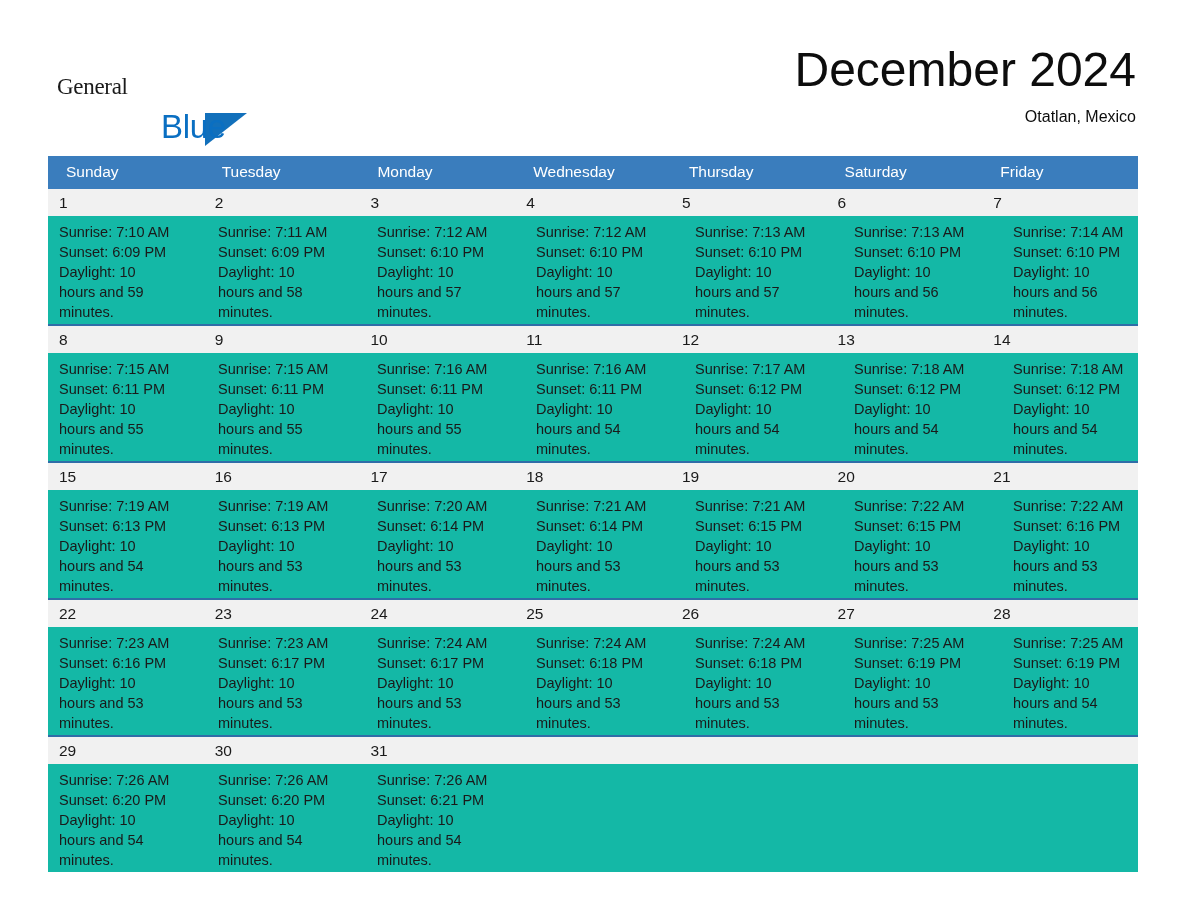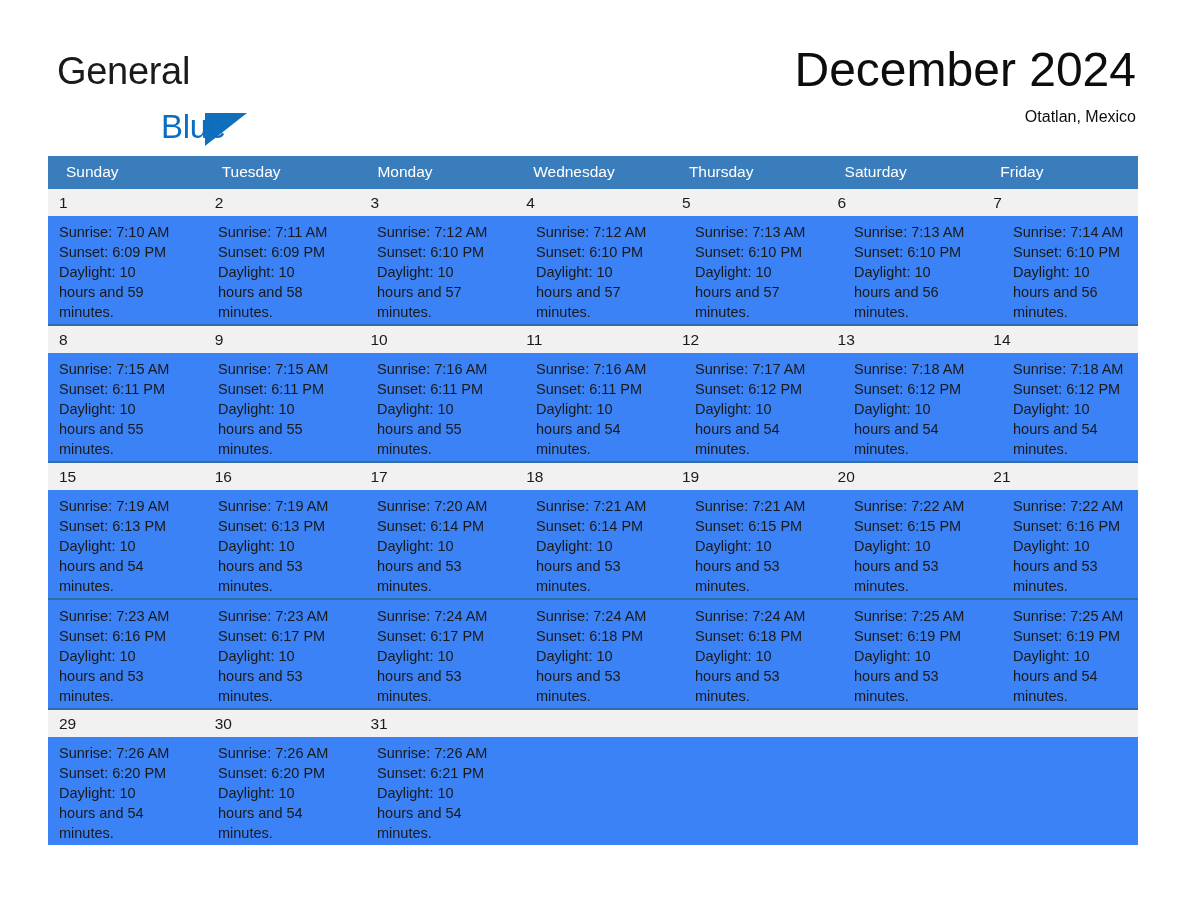--- a/index.html
+++ b/index.html
@@ -33,26 +33,26 @@
   .logo {
     position: absolute;
     left: 57px;
     top: 52px;
     width: 260px;
     height: 70px;
   }
   .logo-general {
     position: absolute;
     left: 0;
-    top: 0;
-    font-size: 38px;
+    top: 16px;
+    font-size: 23px;
     line-height: 38px;
     letter-spacing: -0.3px;
     color: #1a1a1a;
-    font-family: Liberation Sans, sans-serif;
+    font-family: Liberation Serif, serif;
   }
   .logo-tri {
     position: absolute;
     left: 148px;
     top: 61px;
     width: 0;
     height: 0;
     border-left: 42px solid #1270bb;
     border-bottom: 33px solid transparent;
   }
@@ -130,21 +130,21 @@
   .daynum {
     flex: 1 1 0;
     font-size: 15.5px;
     line-height: 27px;
     padding-left: 11px;
     box-sizing: border-box;
     color: #1a1a1a;
   }
   .week-body {
     display: flex;
-    background: #3b82f6;
+    background: #14b8a6;
     min-height: 108px;
     gap: 23px;
   }
   .cell {
     flex: 1 1 0;
     padding: 6px 11px 0 11px;
     box-sizing: border-box;
   }
   .cell p {
     margin: 0;
@@ -335,20 +335,29 @@
         <div class="cell">
           <p>Sunrise: 7:22 AM</p>
           <p>Sunset: 6:16 PM</p>
           <p class="daylight">Daylight: 10 hours and 53 minutes.</p>
         </div>
       </div>
     </div>
 
     <div class="week">
       <div class="week-rule"></div>
+      <div class="week-daynums">
+        <div class="daynum">22</div>
+        <div class="daynum">23</div>
+        <div class="daynum">24</div>
+        <div class="daynum">25</div>
+        <div class="daynum">26</div>
+        <div class="daynum">27</div>
+        <div class="daynum">28</div>
+      </div>
       <div class="week-body">
         <div class="cell">
           <p>Sunrise: 7:23 AM</p>
           <p>Sunset: 6:16 PM</p>
           <p class="daylight">Daylight: 10 hours and 53 minutes.</p>
         </div>
         <div class="cell">
           <p>Sunrise: 7:23 AM</p>
           <p>Sunset: 6:17 PM</p>
           <p class="daylight">Daylight: 10 hours and 53 minutes.</p>

